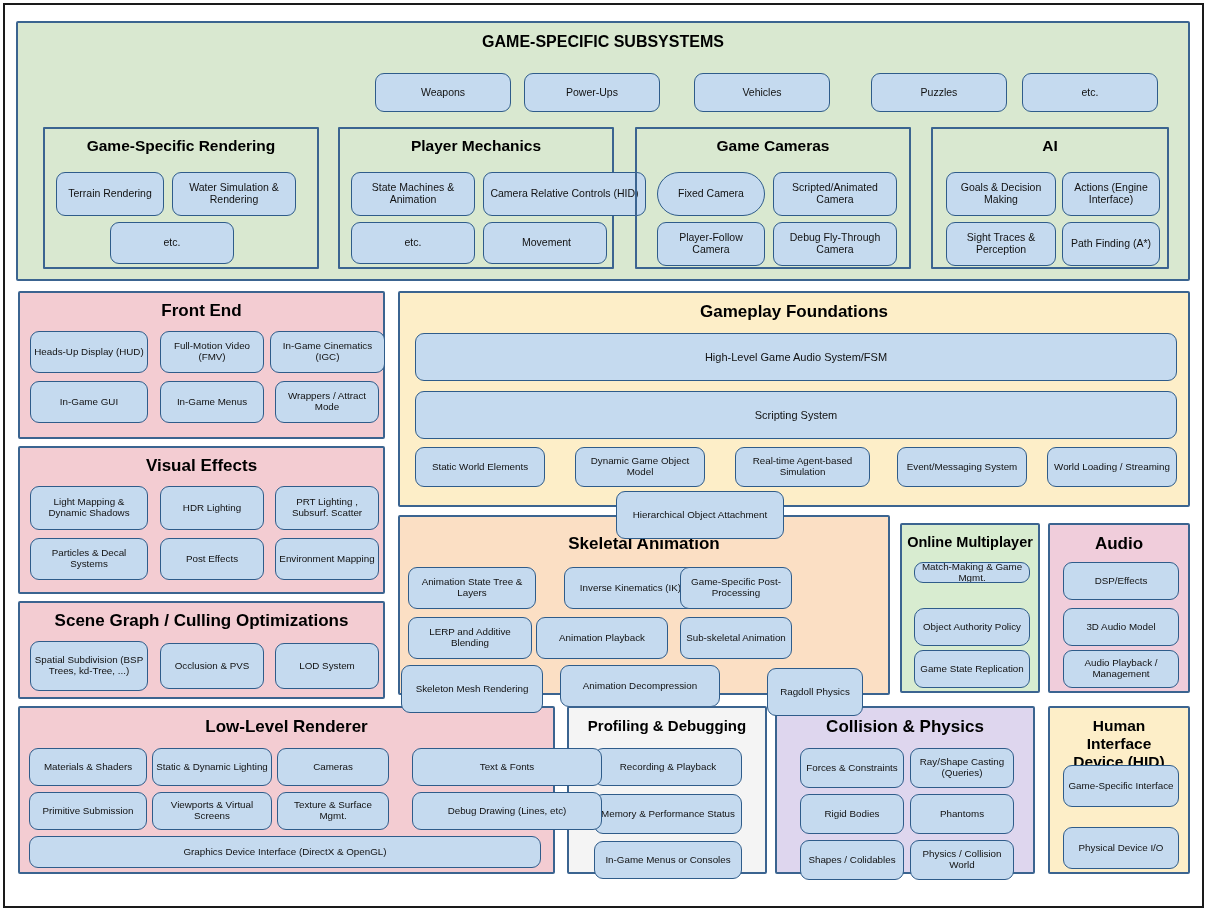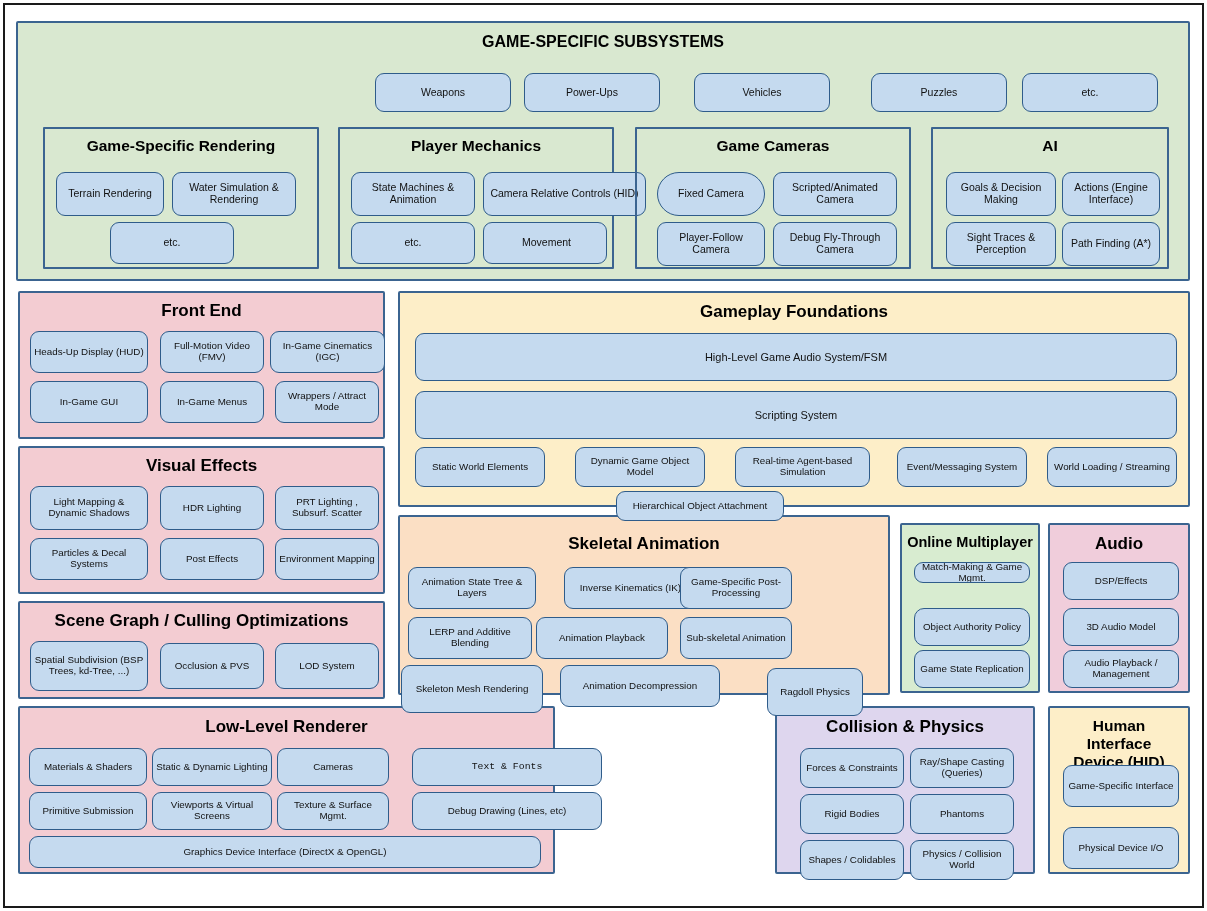--- a/index.html
+++ b/index.html
@@ -164,21 +164,21 @@
     <div class="sect-title t-head" style="top:17px;">Skeletal Animation</div>
     <div class="box t-leaf-s" style="left:8px; top:50px; width:128px; height:42px;">Animation State Tree &amp; Layers</div>
     <div class="box t-leaf-s" style="left:140px; top:50px; width:133px; height:42px;margin-left:24px;">Inverse Kinematics (IK)</div>
     <div class="box t-leaf-s" style="left:280px; top:50px; width:112px; height:42px;">Game-Specific Post-Processing</div>
     <div class="box t-leaf-s" style="left:8px; top:100px; width:124px; height:42px;">LERP and Additive Blending</div>
     <div class="box t-leaf-s" style="left:136px; top:100px; width:132px; height:42px;">Animation Playback</div>
     <div class="box t-leaf-s" style="left:280px; top:100px; width:112px; height:42px;">Sub-skeletal Animation</div>
     <div class="box t-leaf-s" style="left:160px; top:148px; width:160px; height:42px;">Animation Decompression</div>
   </div>
 
-  <div class="box t-leaf-s" style="left:616px; top:491px; width:168px; height:30px; z-index:40;">Hierarchical Object Attachment</div>
+  <div class="box t-leaf-s" style="left:616px; top:491px; width:168px; height:48px; z-index:40;">Hierarchical Object Attachment</div>
   <div class="box t-leaf-s" style="left:401px; top:665px; width:142px; height:48px; z-index:40;">Skeleton Mesh Rendering</div>
   <div class="box t-leaf-s" style="left:767px; top:668px; width:96px; height:48px; z-index:40;">Ragdoll Physics</div>
 
   <div class="sect c-glight" style="left:900px; top:523px; width:140px; height:170px;">
     <div class="sect-title t-head2" style="top:9px; font-size:14.5px;">Online Multiplayer</div>
     <div class="box t-leaf-s" style="left:12px; top:37px; width:116px; height:21px;">Match-Making &amp; Game Mgmt.</div>
     <div class="box t-leaf-s" style="left:12px; top:83px; width:116px; height:38px;border-radius:10px;">Object Authority Policy</div>
     <div class="box t-leaf-s" style="left:12px; top:125px; width:116px; height:38px;">Game State Replication</div>
   </div>
 
@@ -187,28 +187,34 @@
     <div class="box t-leaf-s" style="left:13px; top:37px; width:116px; height:38px;">DSP/Effects</div>
     <div class="box t-leaf-s" style="left:13px; top:83px; width:116px; height:38px;">3D Audio Model</div>
     <div class="box t-leaf-s" style="left:13px; top:125px; width:116px; height:38px;">Audio Playback / Management</div>
   </div>
 
   <div class="sect c-pink" style="left:18px; top:706px; width:537px; height:168px;">
     <div class="sect-title t-head" style="top:9px;">Low-Level Renderer</div>
     <div class="box t-leaf-s" style="left:9px; top:40px; width:118px; height:38px;">Materials &amp; Shaders</div>
     <div class="box t-leaf-s" style="left:132px; top:40px; width:120px; height:38px;">Static &amp; Dynamic Lighting</div>
     <div class="box t-leaf-s" style="left:257px; top:40px; width:112px; height:38px;">Cameras</div>
-    <div class="box t-leaf-s" style="left:392px; top:40px; width:190px; height:38px; z-index:30;font-family:Liberation Mono, monospace;">Text &amp; Fonts</div>
+    <div class="box t-leaf-s" style="left:392px; top:40px; width:190px; height:38px; z-index:30;">Text &amp; Fonts</div>
     <div class="box t-leaf-s" style="left:9px; top:84px; width:118px; height:38px;">Primitive Submission</div>
     <div class="box t-leaf-s" style="left:132px; top:84px; width:120px; height:38px;">Viewports &amp; Virtual Screens</div>
     <div class="box t-leaf-s" style="left:257px; top:84px; width:112px; height:38px;">Texture &amp; Surface Mgmt.</div>
     <div class="box t-leaf-s" style="left:392px; top:84px; width:190px; height:38px; z-index:30;">Debug Drawing (Lines, etc)</div>
     <div class="box t-leaf-s" style="left:9px; top:128px; width:512px; height:32px;">Graphics Device Interface (DirectX &amp; OpenGL)</div>
   </div>
 
+  <div class="sect c-gray" style="left:567px; top:706px; width:200px; height:168px;">
+    <div class="sect-title t-head" style="top:9px; font-size:15px;">Profiling &amp; Debugging</div>
+    <div class="box t-leaf-s" style="left:25px; top:40px; width:148px; height:38px;">Recording &amp; Playback</div>
+    <div class="box t-leaf-s" style="left:25px; top:86px; width:148px; height:40px;">Memory &amp; Performance Status</div>
+    <div class="box t-leaf-s" style="left:25px; top:133px; width:148px; height:38px;">In-Game Menus or Consoles</div>
+  </div>
 
   <div class="sect c-purple" style="left:775px; top:706px; width:260px; height:168px;">
     <div class="sect-title t-head" style="top:9px;">Collision &amp; Physics</div>
     <div class="box t-leaf-s" style="left:23px; top:40px; width:104px; height:40px;">Forces &amp; Constraints</div>
     <div class="box t-leaf-s" style="left:133px; top:40px; width:104px; height:40px;">Ray/Shape Casting (Queries)</div>
     <div class="box t-leaf-s" style="left:23px; top:86px; width:104px; height:40px;">Rigid Bodies</div>
     <div class="box t-leaf-s" style="left:133px; top:86px; width:104px; height:40px;">Phantoms</div>
     <div class="box t-leaf-s" style="left:23px; top:132px; width:104px; height:40px;">Shapes / Colidables</div>
     <div class="box t-leaf-s" style="left:133px; top:132px; width:104px; height:40px;">Physics / Collision World</div>
   </div>

